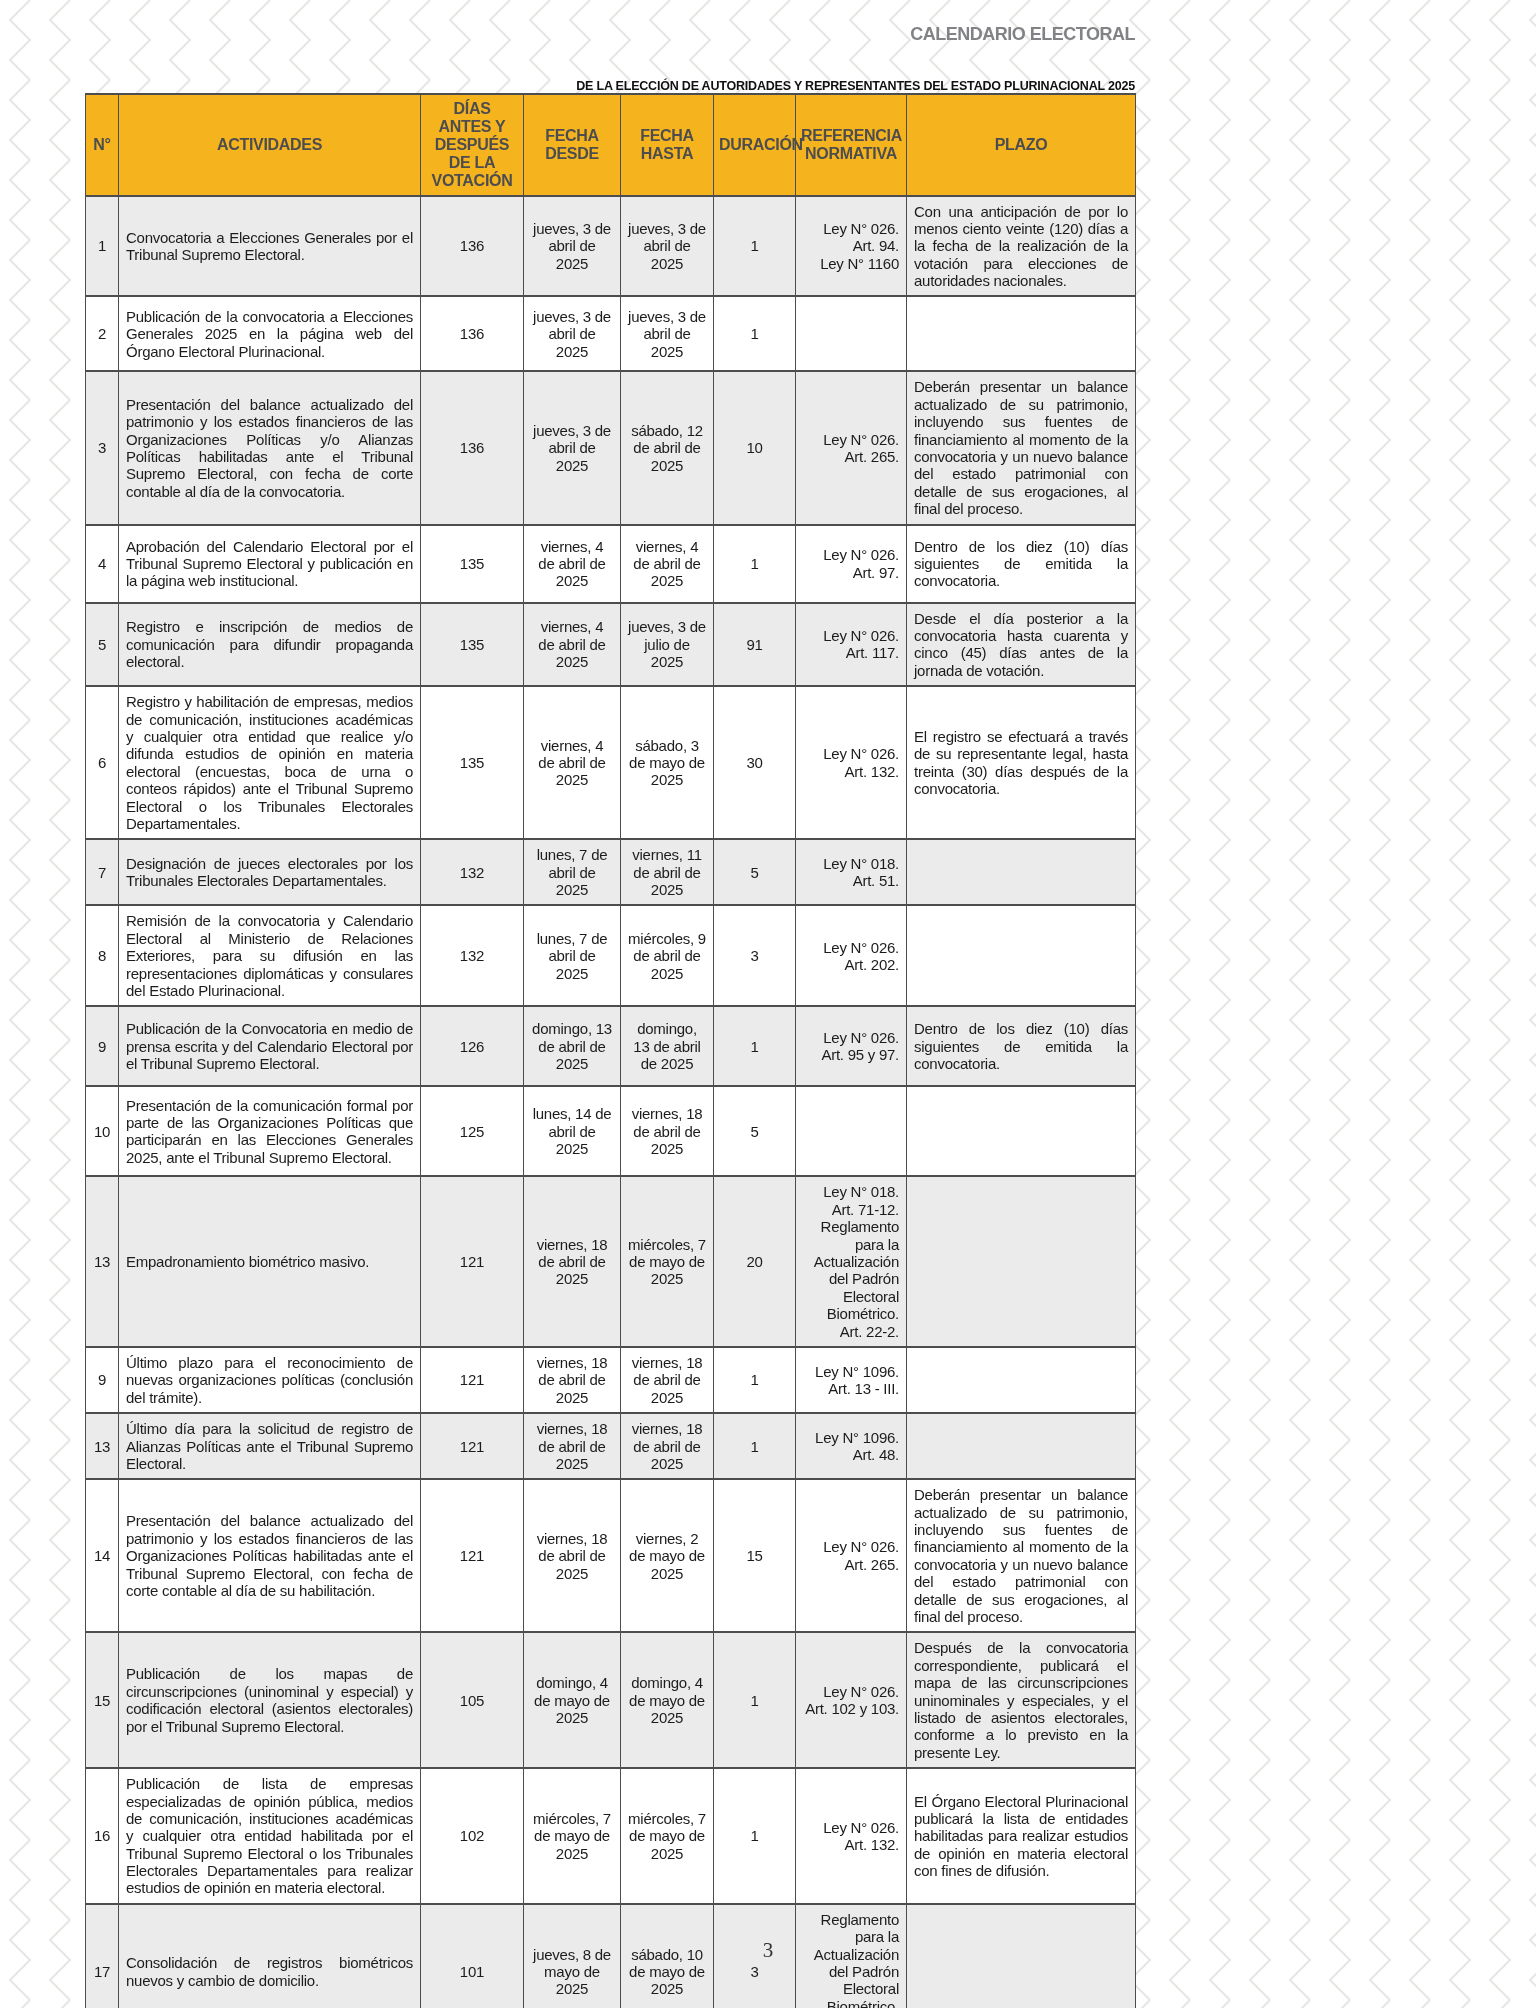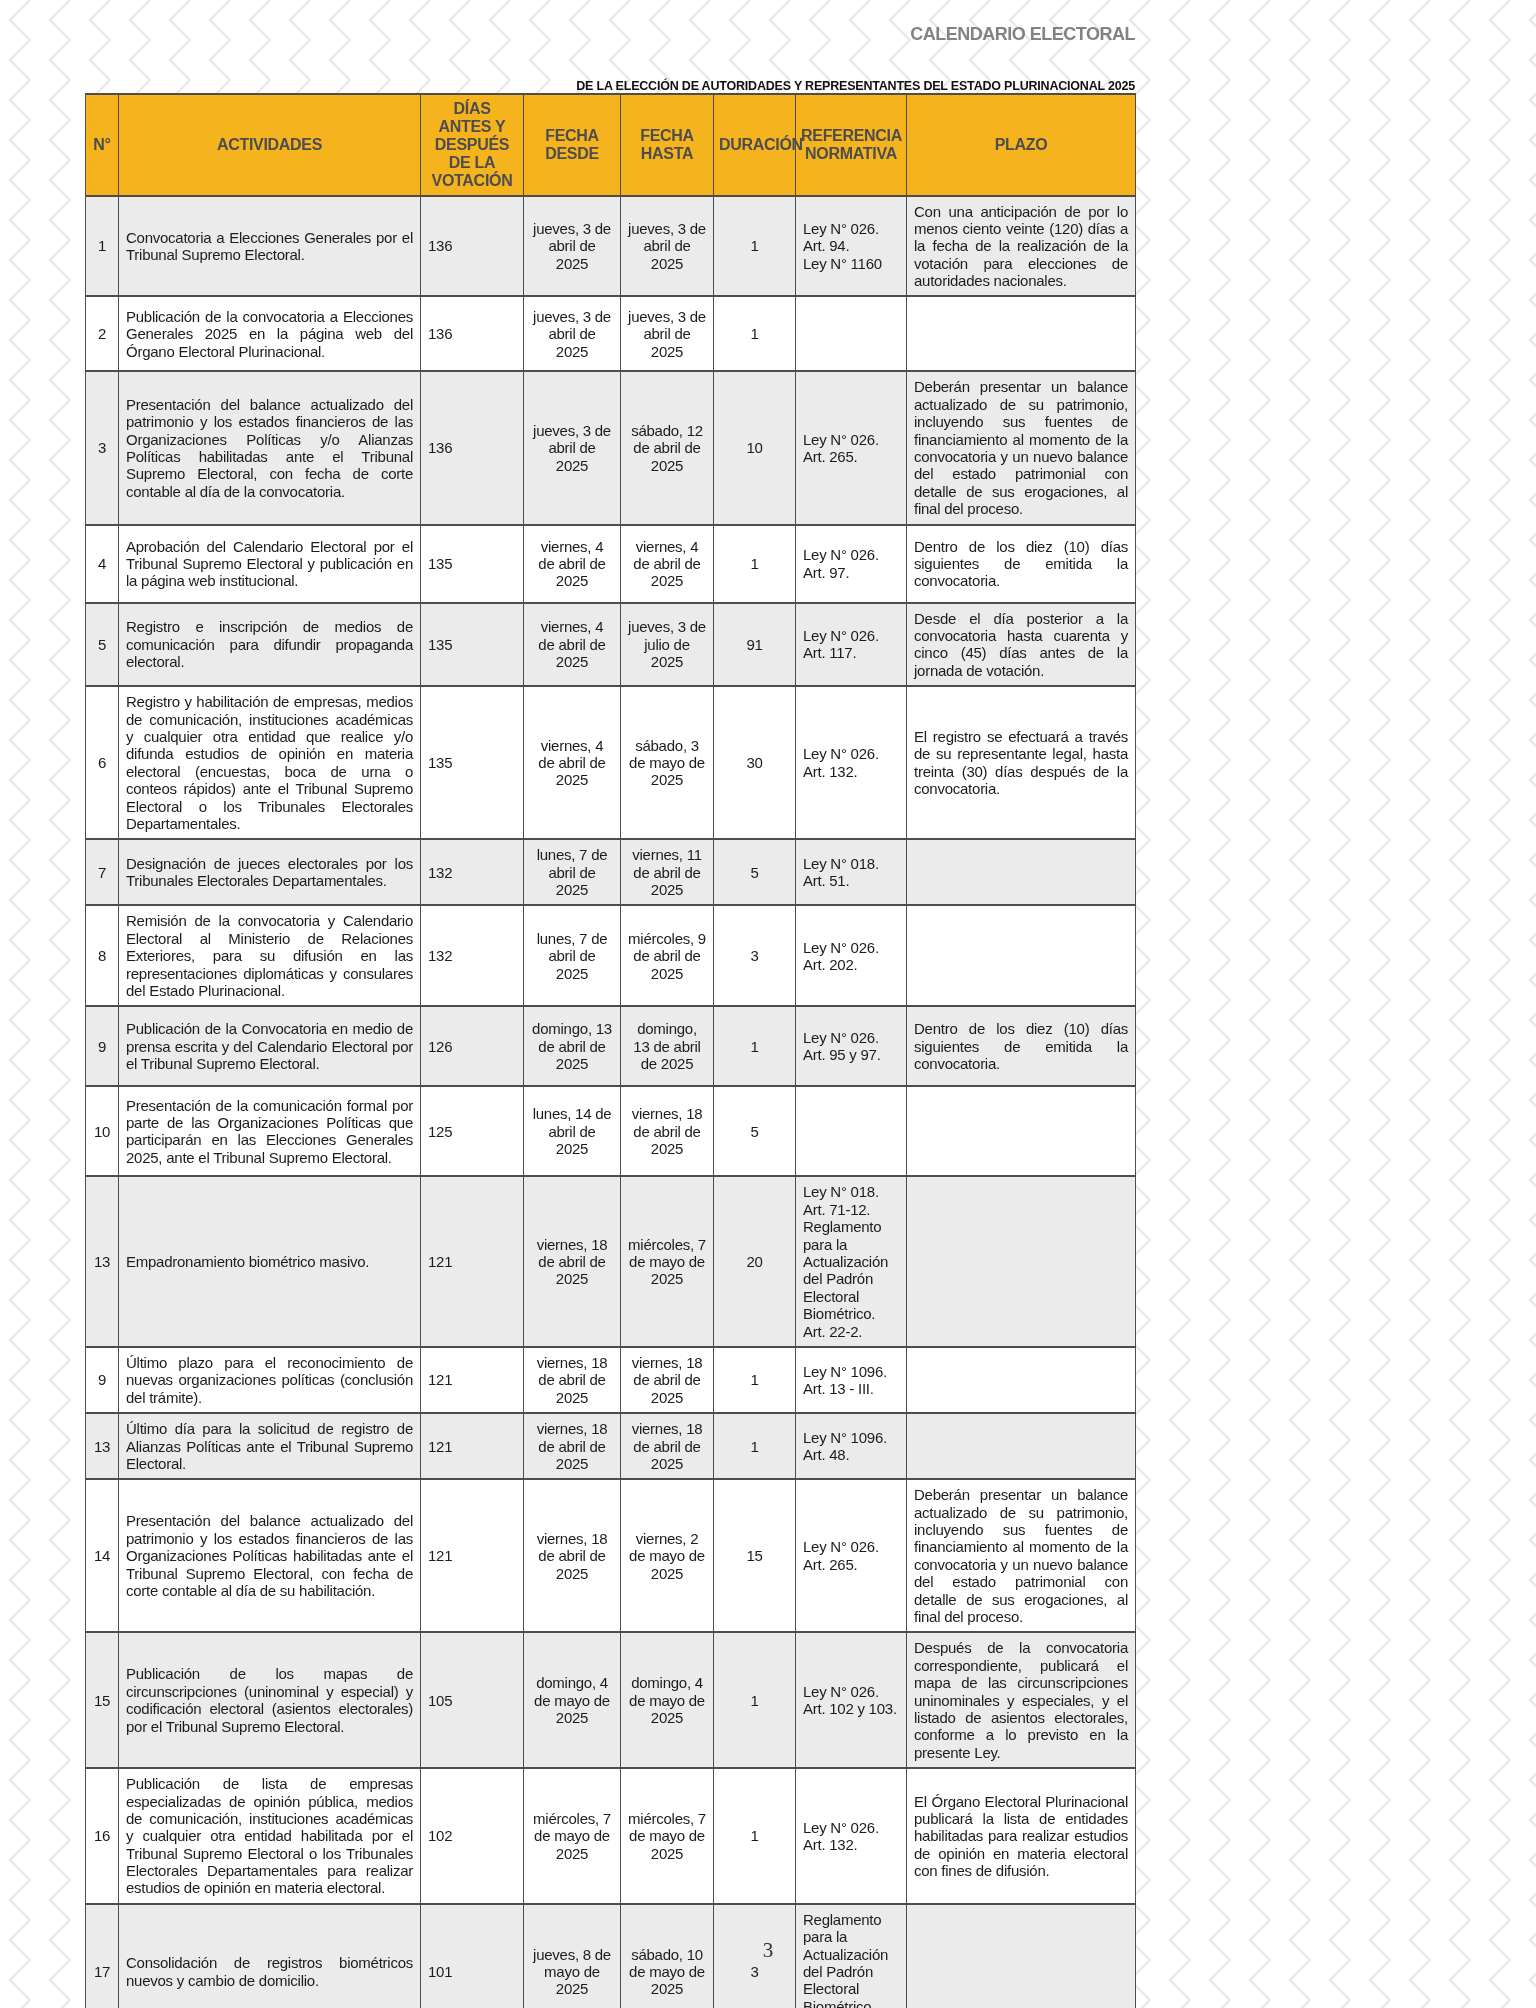--- a/index.html
+++ b/index.html
@@ -64,25 +64,25 @@
     font-size:15px;
     line-height:1.16;
     letter-spacing:-0.25px;
     color:#1c1c1c;
   }
   tbody tr.shaded td{background:var(--row-alt-bg)}
   tbody tr td{background:#ffffff}
   tbody tr.shaded td{background:var(--row-alt-bg)}
   .col-n{width:33px;text-align:center}
   .col-actividad{width:302px;text-align:justify}
-  .col-dias{width:103px;text-align:left}
+  .col-dias{width:103px;text-align:center}
   .col-desde{width:97px;text-align:center}
   .col-hasta{width:93px;text-align:center}
   .col-duracion{width:82px;text-align:center}
-  .col-referencia{width:111px;text-align:left;white-space:pre-line}
+  .col-referencia{width:111px;text-align:right;white-space:pre-line}
   .col-plazo{width:229px;text-align:justify}
   
   tbody tr:nth-child(1){height:90px}
   tbody tr:nth-child(2){height:75px}
   tbody tr:nth-child(3){height:122px}
   tbody tr:nth-child(4){height:78px}
   tbody tr:nth-child(5){height:70px}
   tbody tr:nth-child(6){height:123px}
   tbody tr:nth-child(7){height:49px}
   tbody tr:nth-child(8){height:80px}

